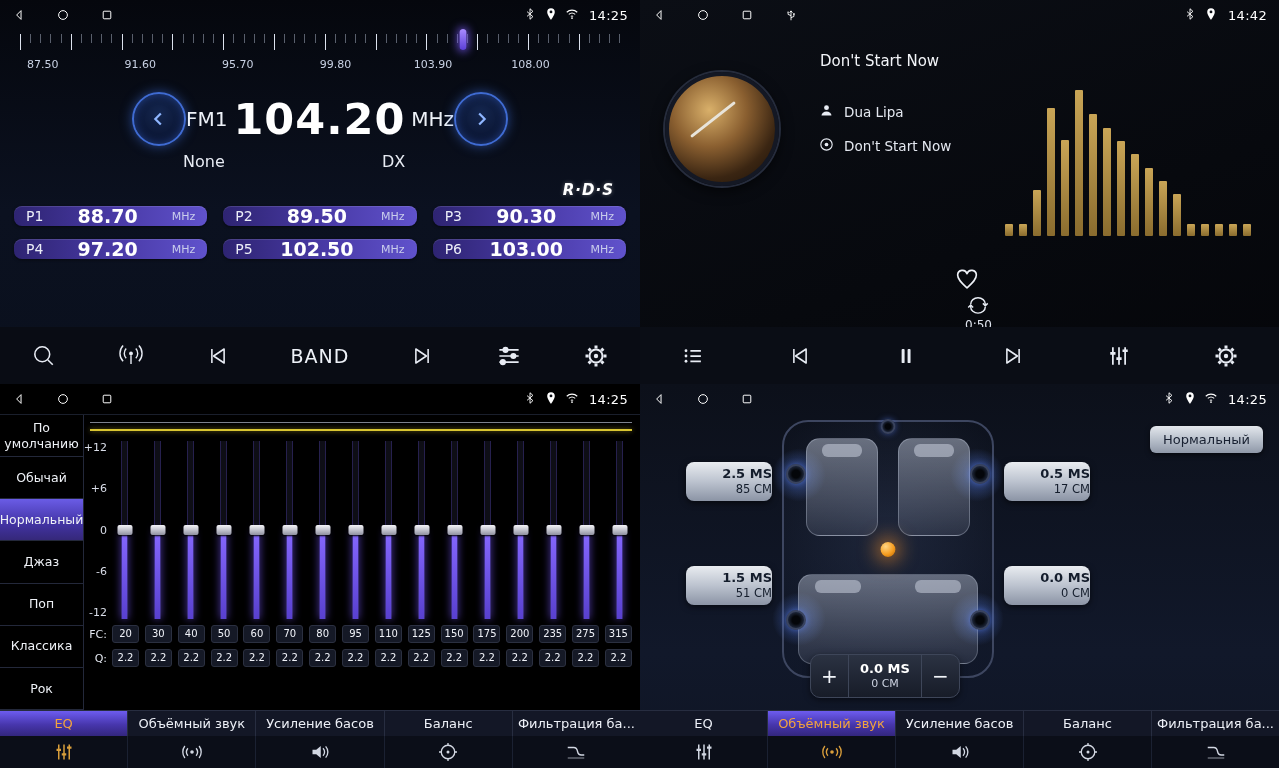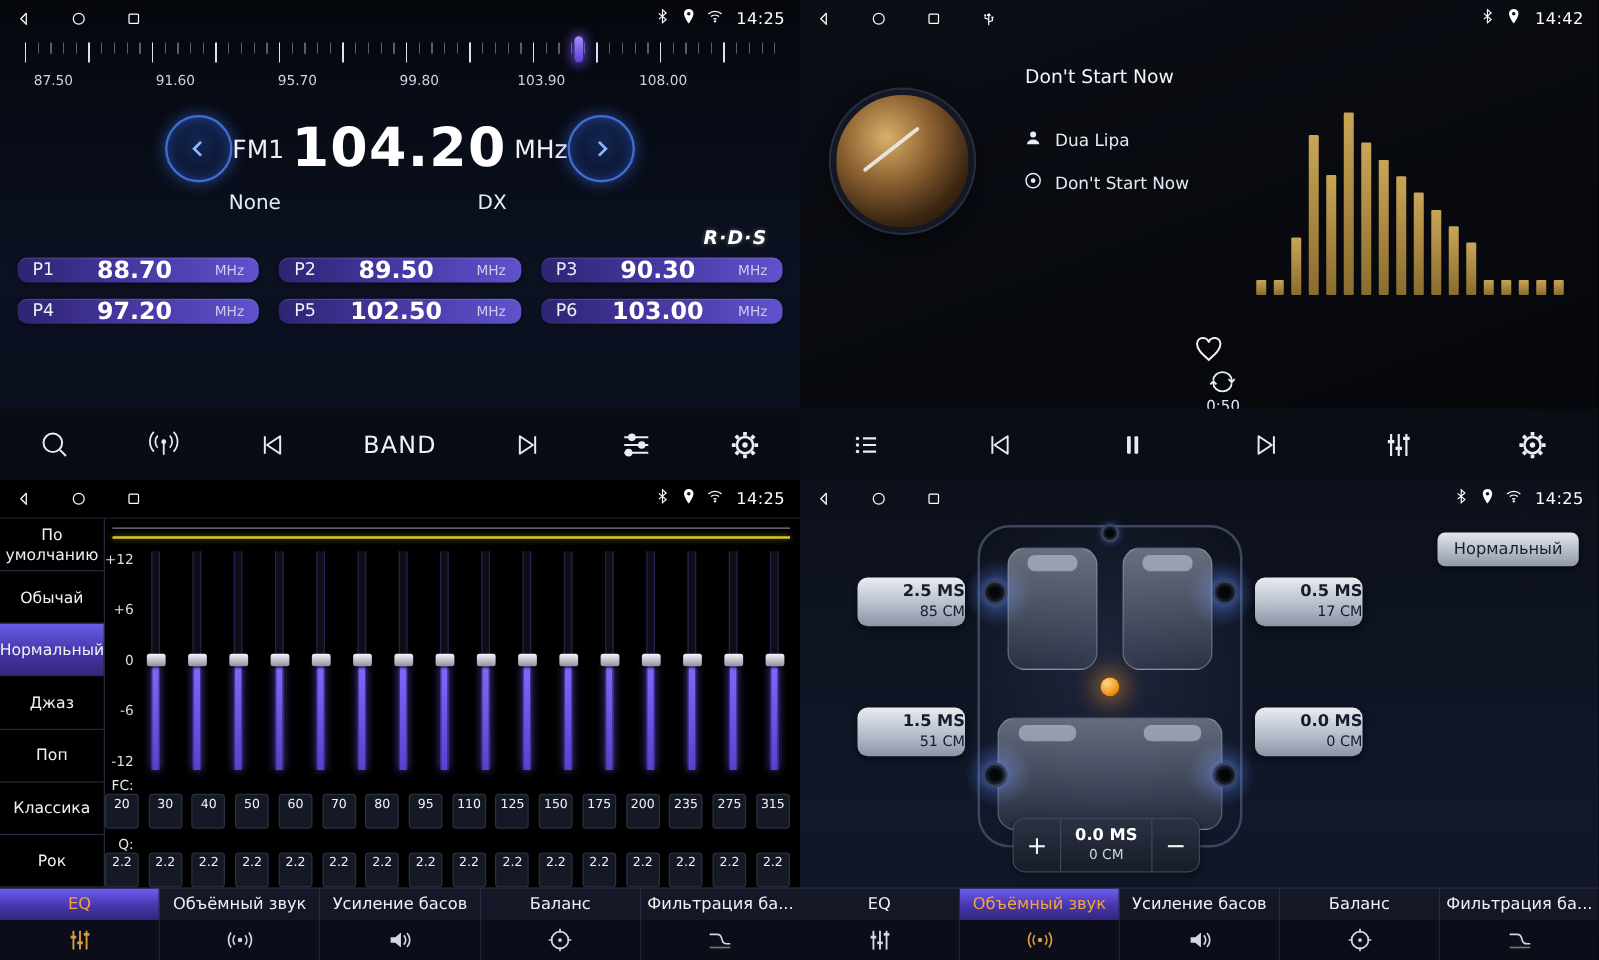--- a/index.html
+++ b/index.html
@@ -101,24 +101,24 @@
 .curve .cg { position:absolute; left:0; right:0; top:3px; height:1px; background:#7d828e; }
 .curve .cy { position:absolute; left:0; right:0; top:10px; height:2px; background:#d9c531; box-shadow:0 0 5px rgba(217,197,49,.6); }
 .slider-zone { display:flex; height:178px; margin-top:4px; }
 .scale-col { width:28px; display:flex; flex-direction:column; justify-content:space-between; align-items:flex-end; padding-right:5px; font-size:11px; color:#d9dde8; }
 .sliders { flex:1; display:flex; justify-content:space-between; padding:0 4px; }
 .bandsl { width:17px; display:flex; justify-content:center; position:relative; cursor:pointer; }
 .trackv { position:relative; width:7px; height:100%; background:#0e0e16; border-left:1px solid #26204e; border-right:1px solid #26204e; }
 .fillv { position:absolute; left:0; right:0; top:50%; bottom:0; background:linear-gradient(180deg,#8668ff 0%,#5840cf 100%); box-shadow:0 0 8px rgba(120,88,255,.85); }
 .handle { position:absolute; left:50%; top:50%; transform:translate(-50%,-50%); width:15px; height:10px; border-radius:2px;
   background:linear-gradient(180deg,#f4f4f8 0%,#b9bac6 60%,#8f90a0 100%); box-shadow:0 1px 2px #000; }
-.vrow { display:flex; margin-top:6px;flex-direction:column; }
+.vrow { display:flex; align-items:center; margin-top:6px; }
 .vrow .lbl { width:28px; text-align:right; padding-right:5px; font-size:11px; color:#e2e6ef; }
 .vrow .vals { flex:1; display:flex; justify-content:space-between; }
-.valbox { width:27px; height:28px; line-height:15px; text-align:center; font-size:10px; color:#f1f3f9; background:#151926; border:1px solid #2b3040; border-radius:3px; }
+.valbox { width:27px; height:18px; line-height:15px; text-align:center; font-size:10px; color:#f1f3f9; background:#151926; border:1px solid #2b3040; border-radius:3px; }
 
 
 .delayq { background:linear-gradient(180deg,#0c101a 0%,#11182a 70%,#0f1524 100%); display:flex; flex-direction:column; }
 .delay-body { flex:1; display:flex; min-height:0; }
 .mode-menu { width:88px; display:flex; flex-direction:column; }
 .mode-item { flex:1; display:flex; align-items:center; justify-content:center; text-align:center;
   font-size:11.5px; font-weight:bold; line-height:1.3; color:#f0f3f9; border-bottom:1px solid #2b3244; padding:4px 5px; cursor:pointer; }
 .mode-item.active { background:rgba(255,255,255,.07); }
 .delay-stage { flex:1; position:relative; }
 .preset-btn { position:absolute; right:16px; top:12px; padding:6px 13px; border-radius:6px; font-size:13px; color:#182031; cursor:pointer;

